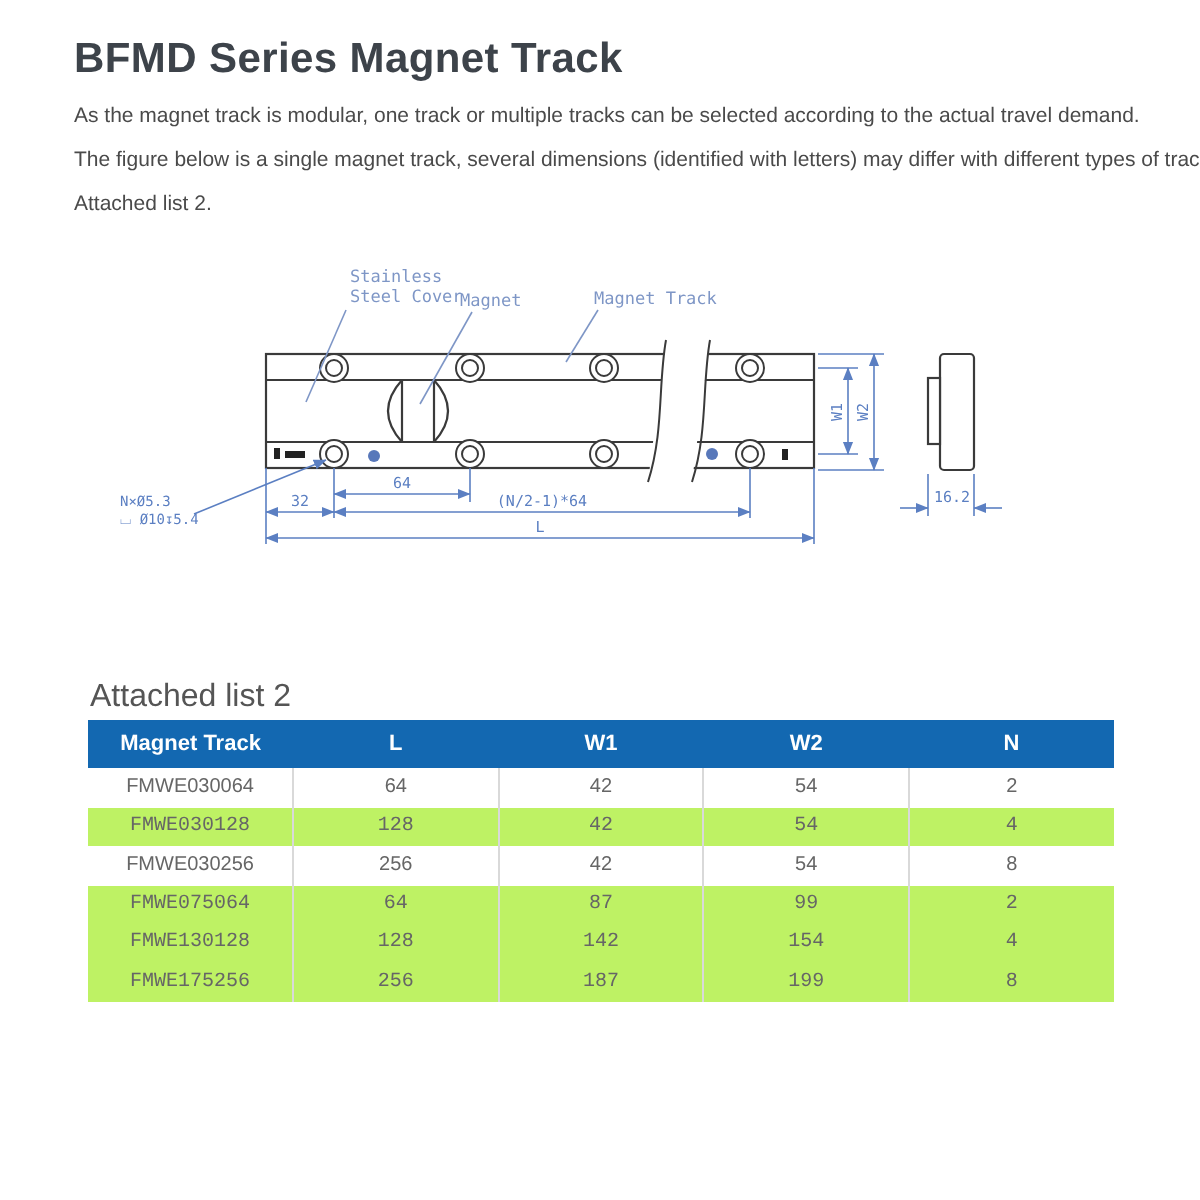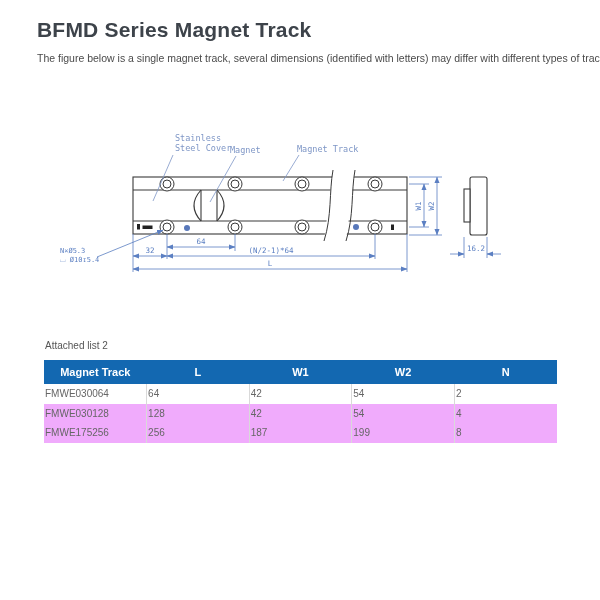--- a/index.html
+++ b/index.html
@@ -3,38 +3,40 @@
 <meta charset="utf-8">
 <style>
   html,body{margin:0;padding:0;background:#fff;}
   #page{position:relative;width:600px;height:532px;background:#fff;overflow:hidden;
         font-family:"Liberation Sans",sans-serif;}
   .page-title{position:absolute;left:37px;top:4px;font-size:21px;font-weight:bold;
         color:#3d434a;letter-spacing:.2px;}
   .intro{position:absolute;left:37px;top:47px;width:545px;font-size:10.5px;color:#4a4a4a;}
   .intro .line{display:block;height:22px;line-height:22px;white-space:nowrap;}
   .diagram{position:absolute;left:0;top:118px;width:600px;height:182px;}
-  .table-caption{position:absolute;left:45px;top:340px;font-size:10px;color:#555;}
+  .table-caption{position:absolute;left:45px;top:340px;font-size:16px;color:#555;}
   .spec-table{position:absolute;left:44px;top:360px;width:513px;border-collapse:collapse;
         table-layout:fixed;font-size:10px;}
   .spec-table th{height:22px;color:#fff;font-weight:bold;font-size:11px;text-align:center;}
-  .spec-table td{height:17.5px;color:#666;text-align:left;border-left:1px solid #d9d9d9;}
+  .spec-table td{height:17.5px;color:#666;text-align:center;border-left:1px solid #d9d9d9;}
   .spec-table td:first-child{border-left:none;}
-  .spec-table tr.alt{background:#f0abfc;}
+  .spec-table tr.alt{background:#bef264;font-family:Liberation Mono, monospace;}
   svg text{font-family:"DejaVu Sans Mono",monospace;}
 </style>
 </head>
 <body>
 
 <div id="page">
 
   <h1 class="page-title">BFMD Series Magnet Track</h1>
 
   <div class="intro">
+    <span class="line">As the magnet track is modular, one track or multiple tracks can be selected according to the actual travel demand.</span>
     <span class="line">The figure below is a single magnet track, several dimensions (identified with letters) may differ with different types of tracks. Details are shown in</span>
+    <span class="line">Attached list 2.</span>
   </div>
 
   <svg class="diagram" viewBox="0 118 600 182" width="600" height="182" xmlns="http://www.w3.org/2000/svg">
     <defs>
       <marker id="arr" viewBox="0 0 10 10" refX="9.5" refY="5" markerWidth="8" markerHeight="8" orient="auto-start-reverse">
         <path d="M0,1 L10,5 L0,9 z" fill="#5b7fc2"></path>
       </marker>
     </defs>
 
     <g stroke="#3a3a3a" fill="none" stroke-width="1.1">
@@ -181,20 +183,41 @@
           <td>54</td>
           <td>2</td>
         </tr>
         <tr class="alt">
           <td>FMWE030128</td>
           <td>128</td>
           <td>42</td>
           <td>54</td>
           <td>4</td>
         </tr>
+        <tr>
+          <td>FMWE030256</td>
+          <td>256</td>
+          <td>42</td>
+          <td>54</td>
+          <td>8</td>
+        </tr>
+        <tr class="alt">
+          <td>FMWE075064</td>
+          <td>64</td>
+          <td>87</td>
+          <td>99</td>
+          <td>2</td>
+        </tr>
+        <tr class="alt">
+          <td>FMWE130128</td>
+          <td>128</td>
+          <td>142</td>
+          <td>154</td>
+          <td>4</td>
+        </tr>
         <tr class="alt">
           <td>FMWE175256</td>
           <td>256</td>
           <td>187</td>
           <td>199</td>
           <td>8</td>
         </tr>
       </tbody>
   </table>
 

